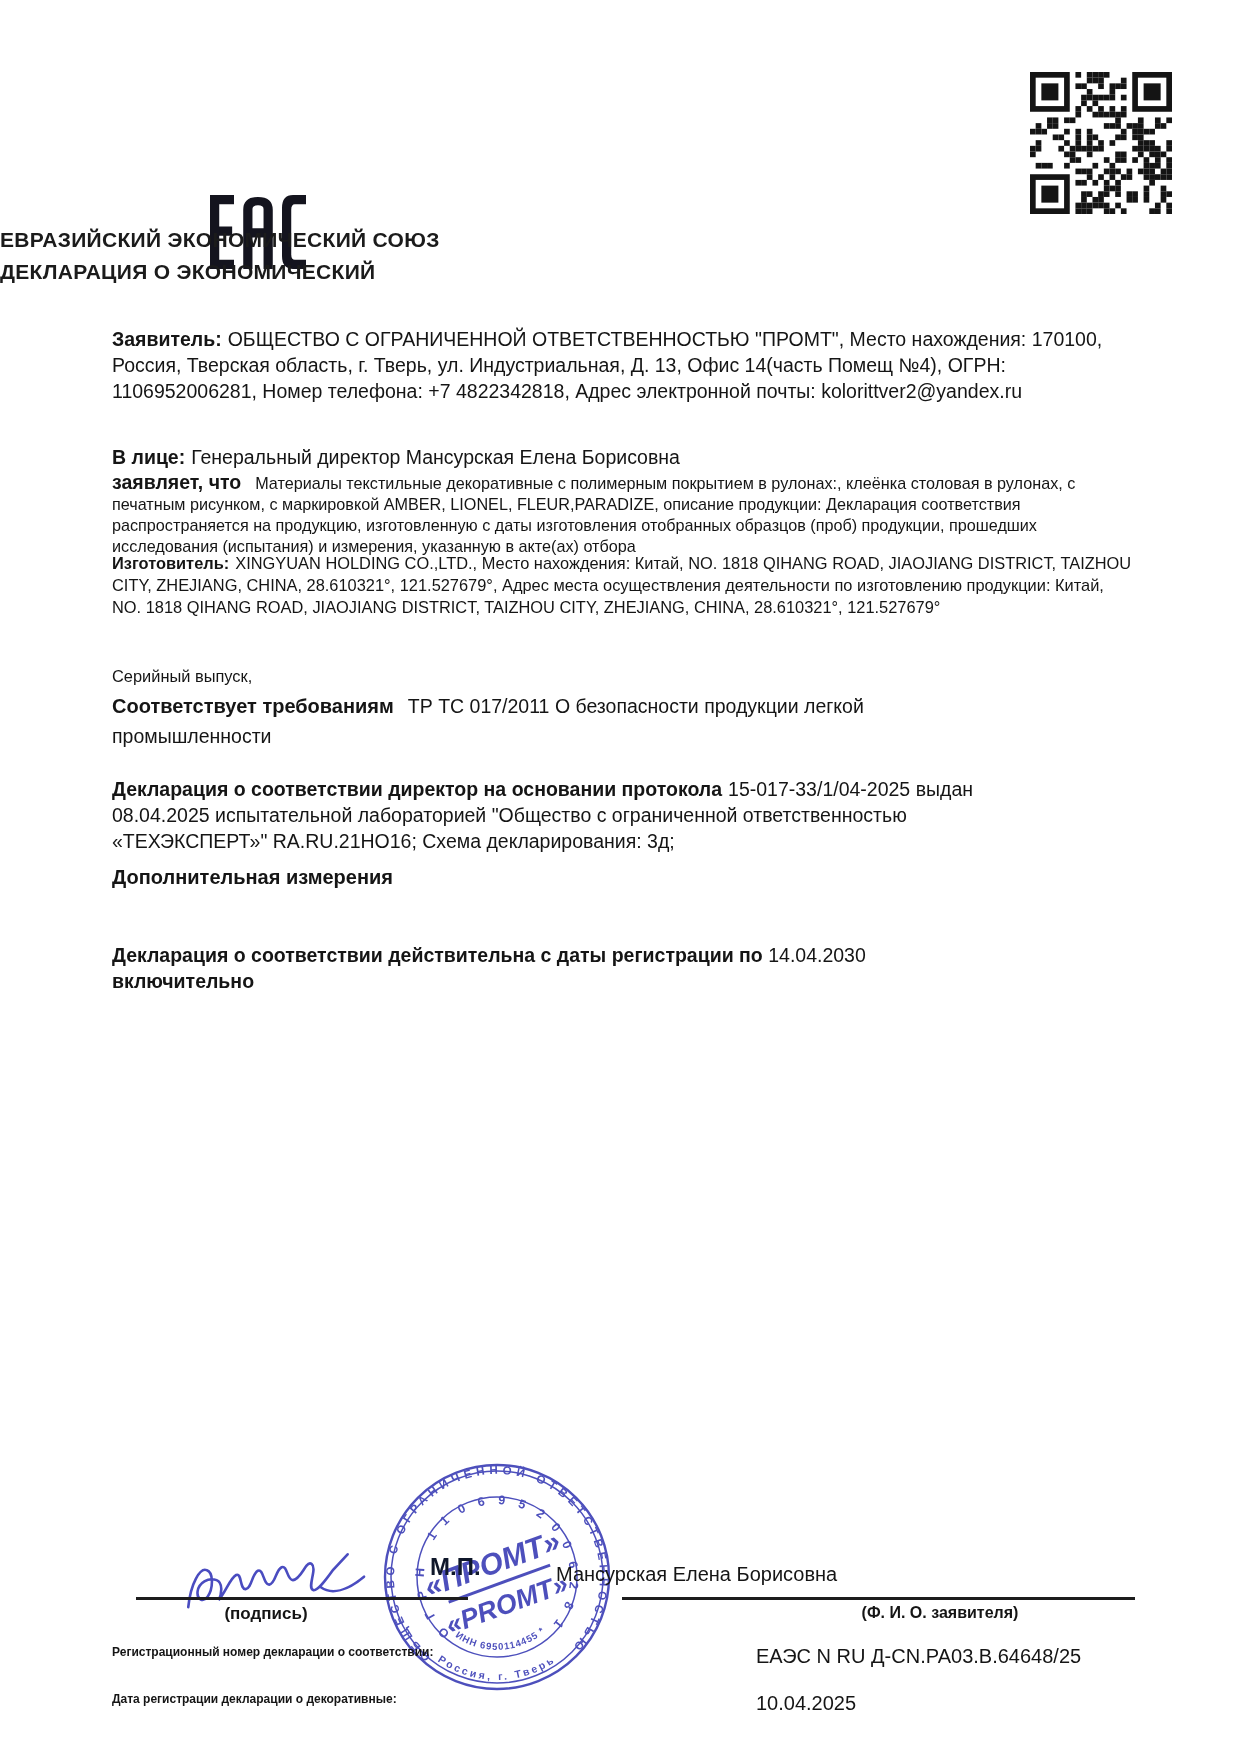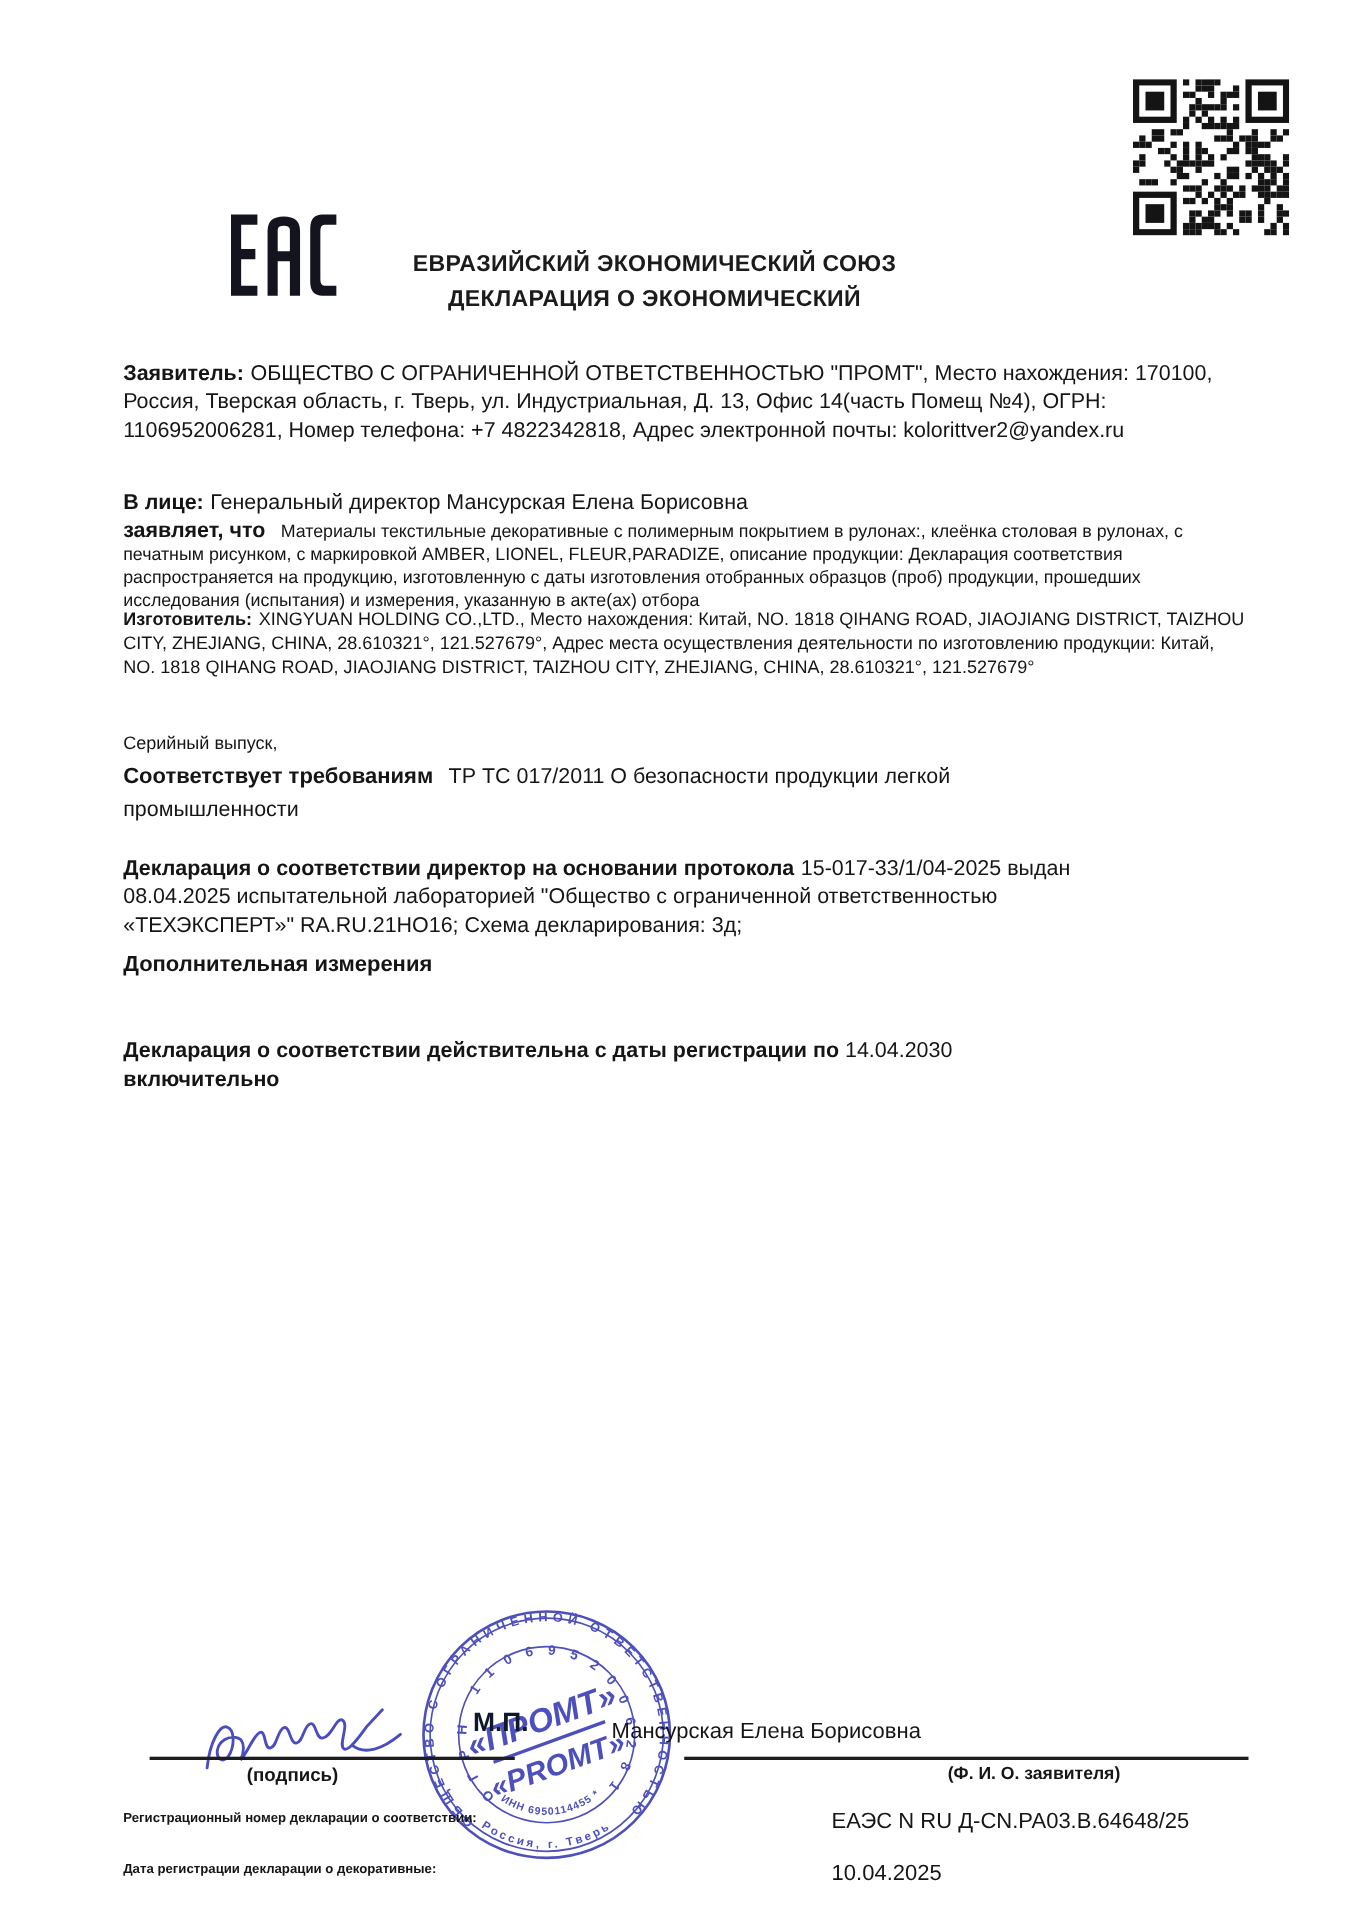--- a/index.html
+++ b/index.html
@@ -6,21 +6,21 @@
   body {
     width:1240px; height:1755px;
     background:#ffffff;
     font-family:"Liberation Sans", sans-serif;
     color:#151515;
   }
   .page { position:relative; width:1240px; height:1755px; overflow:hidden; background:#fff; }
   .abs { position:absolute; }
 
   
-  .title { left:0; width:1190px; text-align:center; font-weight:bold; font-size:21px; letter-spacing:.3px; color:#1b1b1b; }
+  .title { left:0; width:1190px; font-weight:bold; font-size:21px; letter-spacing:.3px; color:#1b1b1b; }
 
   
   .para  { left:112px; width:1022px; font-size:19.5px; line-height:26px; }
   .para b { font-weight:bold; }
   .small { font-size:16.2px; line-height:21px; }
   .manu  { font-size:16.4px; line-height:22px; }
   .gap-b { margin-right:14px; }
   .gap-s { margin-right:6px; }
 
   

